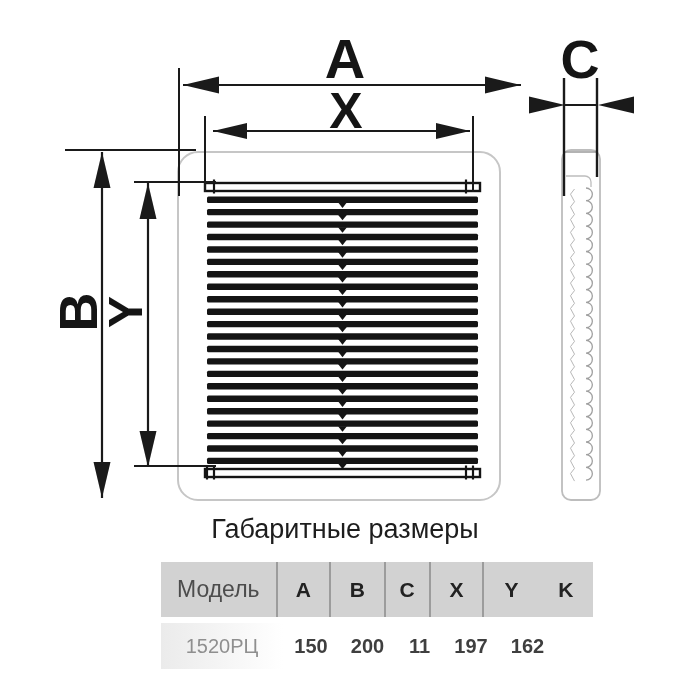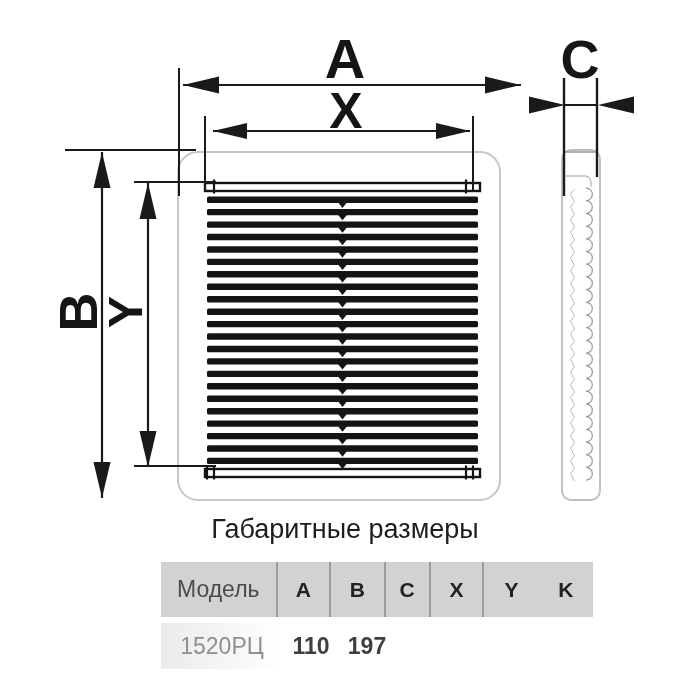--- a/index.html
+++ b/index.html
@@ -21,21 +21,21 @@
   .trow{display:flex;height:46px;margin-top:6px;align-items:stretch}
   .cell{
     display:flex;align-items:center;justify-content:center;
     box-sizing:border-box;text-align:center;
   }
   .c0{width:122px}.c1{width:56px}.c2{width:57px}.c3{width:47px}
   .c4{width:56px}.c5{width:57px}.c6{width:57px}
   .th{font-weight:bold;font-size:21px;color:#222222}
   .th.model-h{font-weight:normal;font-size:23px;color:#4c4c4c}
   .th.vline{border-right:2px solid #9c9c9c}
-  .td{font-weight:bold;font-size:23px;color:#3f3f3f}
+  .td{font-weight:bold;font-size:20px;color:#3f3f3f}
   .td.model-v{
     font-weight:normal;color:#8f8f8f;
     background:linear-gradient(90deg,#ebebeb,#ffffff);
   }
 </style>
 </head>
 <body>
 
 <svg width="700" height="560" viewBox="0 0 700 560">
 
@@ -158,16 +158,19 @@
     <div class="cell th model-h vline c0">Модель</div>
     <div class="cell th vline c1">A</div>
     <div class="cell th vline c2">B</div>
     <div class="cell th vline c3">C</div>
     <div class="cell th vline c4">X</div>
     <div class="cell th c5">Y</div>
     <div class="cell th c6">K</div>
   </div>
   <div class="trow">
     <div class="cell td model-v c0">1520РЦ</div>
-    <div class="cell td c1">110</div>
+    <div class="cell td c1">150</div>
+    <div class="cell td c2">200</div>
+    <div class="cell td c3">11</div>
     <div class="cell td c4">197</div>
+    <div class="cell td c5">162</div>
   </div>
 </div>
 
 </body></html>

